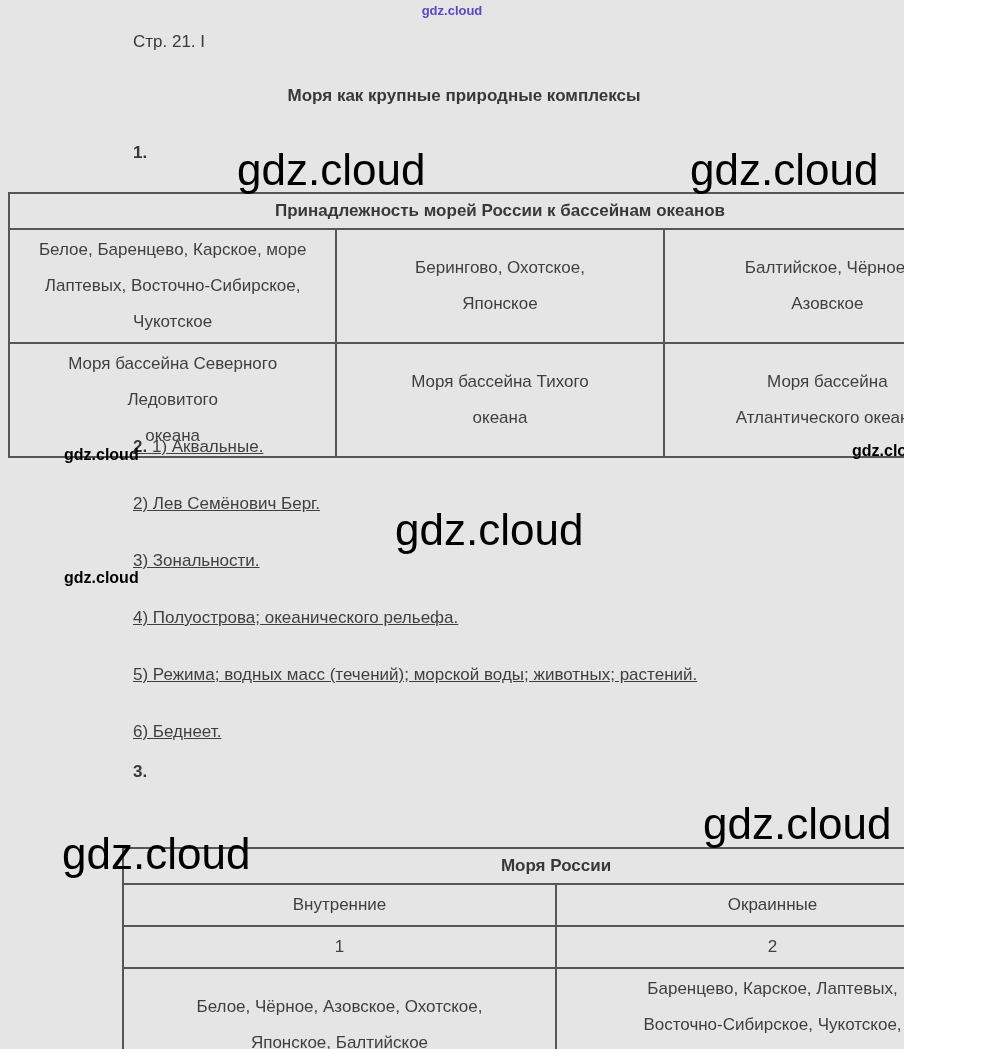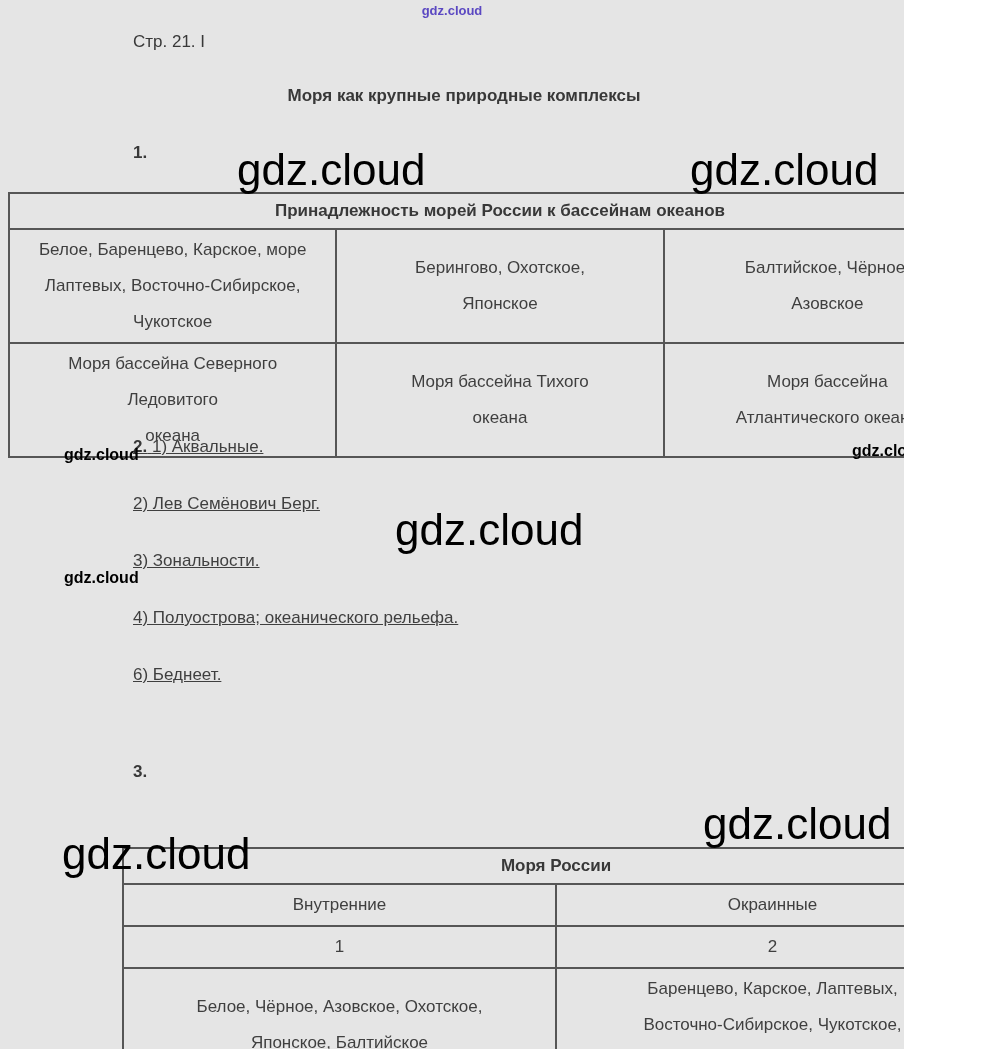--- a/index.html
+++ b/index.html
@@ -106,20 +106,21 @@
   <div class="wm wm-sm" style="left:64px; top:446px;">gdz.cloud</div>
   <div class="wm wm-sm" style="left:852px; top:442px;">gdz.cloud</div>
   <div class="wm wm-lg" style="left:395px; top:507px;">gdz.cloud</div>
   <div class="wm wm-sm" style="left:64px; top:569px;">gdz.cloud</div>
 
   <div class="answers">
     <p><span class="b">2.</span> <span>1) Аквальные.</span></p>
     <p>2) Лев Семёнович Берг.</p>
     <p>3) Зональности.</p>
     <p>4) Полуострова; океанического рельефа.</p>
+    <p>5) Режима; водных масс (течений); морской воды; животных; растений.</p>
     <p>6) Беднеет.</p>
   </div>
 
   <div class="sec-num" id="num3">3.</div>
 
   <div class="wm wm-lg" style="left:703px; top:801px;">gdz.cloud</div>
   <div class="wm wm-lg" style="left:62px; top:831px;">gdz.cloud</div>
 
   <table id="table2">
     <tbody>

